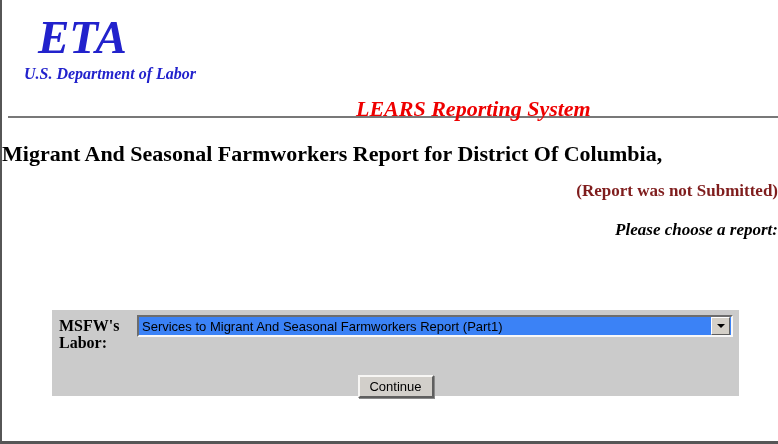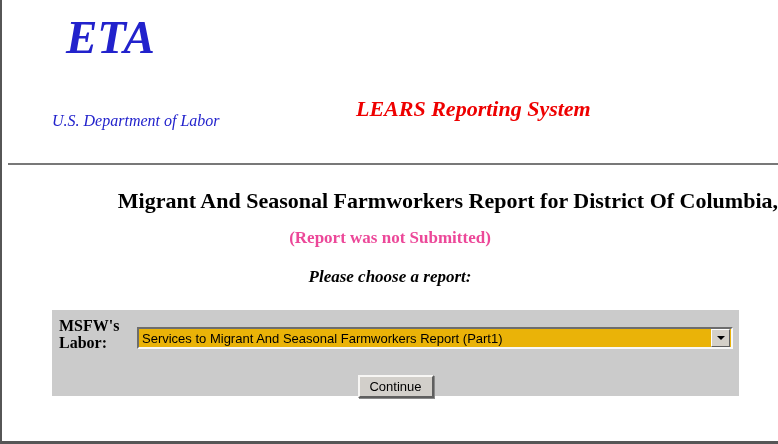--- a/index.html
+++ b/index.html
@@ -7,85 +7,84 @@
     position:relative;
     width:778px;height:444px;
     box-sizing:border-box;
     background:#ffffff;
     border-left:2px solid #565656;
     border-bottom:3px solid #565656;
     overflow:hidden;
     font-family:"Liberation Serif", serif;
   }
   
-  .header{position:relative;padding-top:12px;padding-left:28px;}
+  .header{position:relative;padding-top:12px;}
   .eta-logo{
     margin-left:36px;
     font-size:47px;line-height:50px;
     font-weight:bold;font-style:italic;
     color:#2222cc;
     font-family:"Liberation Serif", serif;
   }
   .org-line{
     margin-left:22px;
     font-size:16px;line-height:24px;
-    font-weight:normal;font-style:italic;
+    font-weight:bold;font-style:italic;
     color:#2222cc;
-    margin-top:47px;
   }
   .system-title{
     position:absolute;left:354px;top:48px;
     font-size:22px;font-weight:bold;font-style:italic;
     color:#ee0000;
     white-space:nowrap;
     margin-top:48px;
   }
   
   .rule{
     border:0;height:0;
     border-top:2px solid #787878;
     margin:30px 0 0 6px;
   }
   
   .report-title{
-    margin:20px 0 0 0;
-    text-align:right;
+    margin:20px 12px 0 0;
+    text-align:left;
     font-size:22px;line-height:31px;
     font-weight:bold;color:#000000;
     font-family:"Liberation Serif", serif;
   }
   .status-line{
     margin-top:12px;
-    text-align:center;
+    text-align:right;
     font-size:17px;font-weight:bold;
-    color:#ec4899;
+    color:#7f1d1d;
   }
   .prompt-line{
     margin-top:19px;
-    text-align:center;
+    text-align:right;
     font-size:17px;font-weight:bold;font-style:italic;
     color:#000000;
   }
   
   .panel{
     position:absolute;
     left:50px;top:310px;
     width:687px;height:86px;
     background:#cbcbcb;
   }
   .field-label{
     position:absolute;left:7px;top:7px;
     font-size:16px;line-height:17px;
     font-weight:bold;color:#000000;
   }
   .select{
-    position:absolute;left:85px;top:17px;
+    position:absolute;left:85px;top:5px;
     width:596px;height:22px;
     box-sizing:border-box;
-    background:#eab308;
+    background:#3b82f6;
     border:2px solid;
     border-color:#6d6d6d #f8f8f8 #f8f8f8 #6d6d6d;
     display:flex;align-items:center;
     cursor:default;
   }
   .select-text{
     flex:1;
     padding-left:3px;
     font-family:"Liberation Sans", sans-serif;
     font-size:13px;color:#000000;

